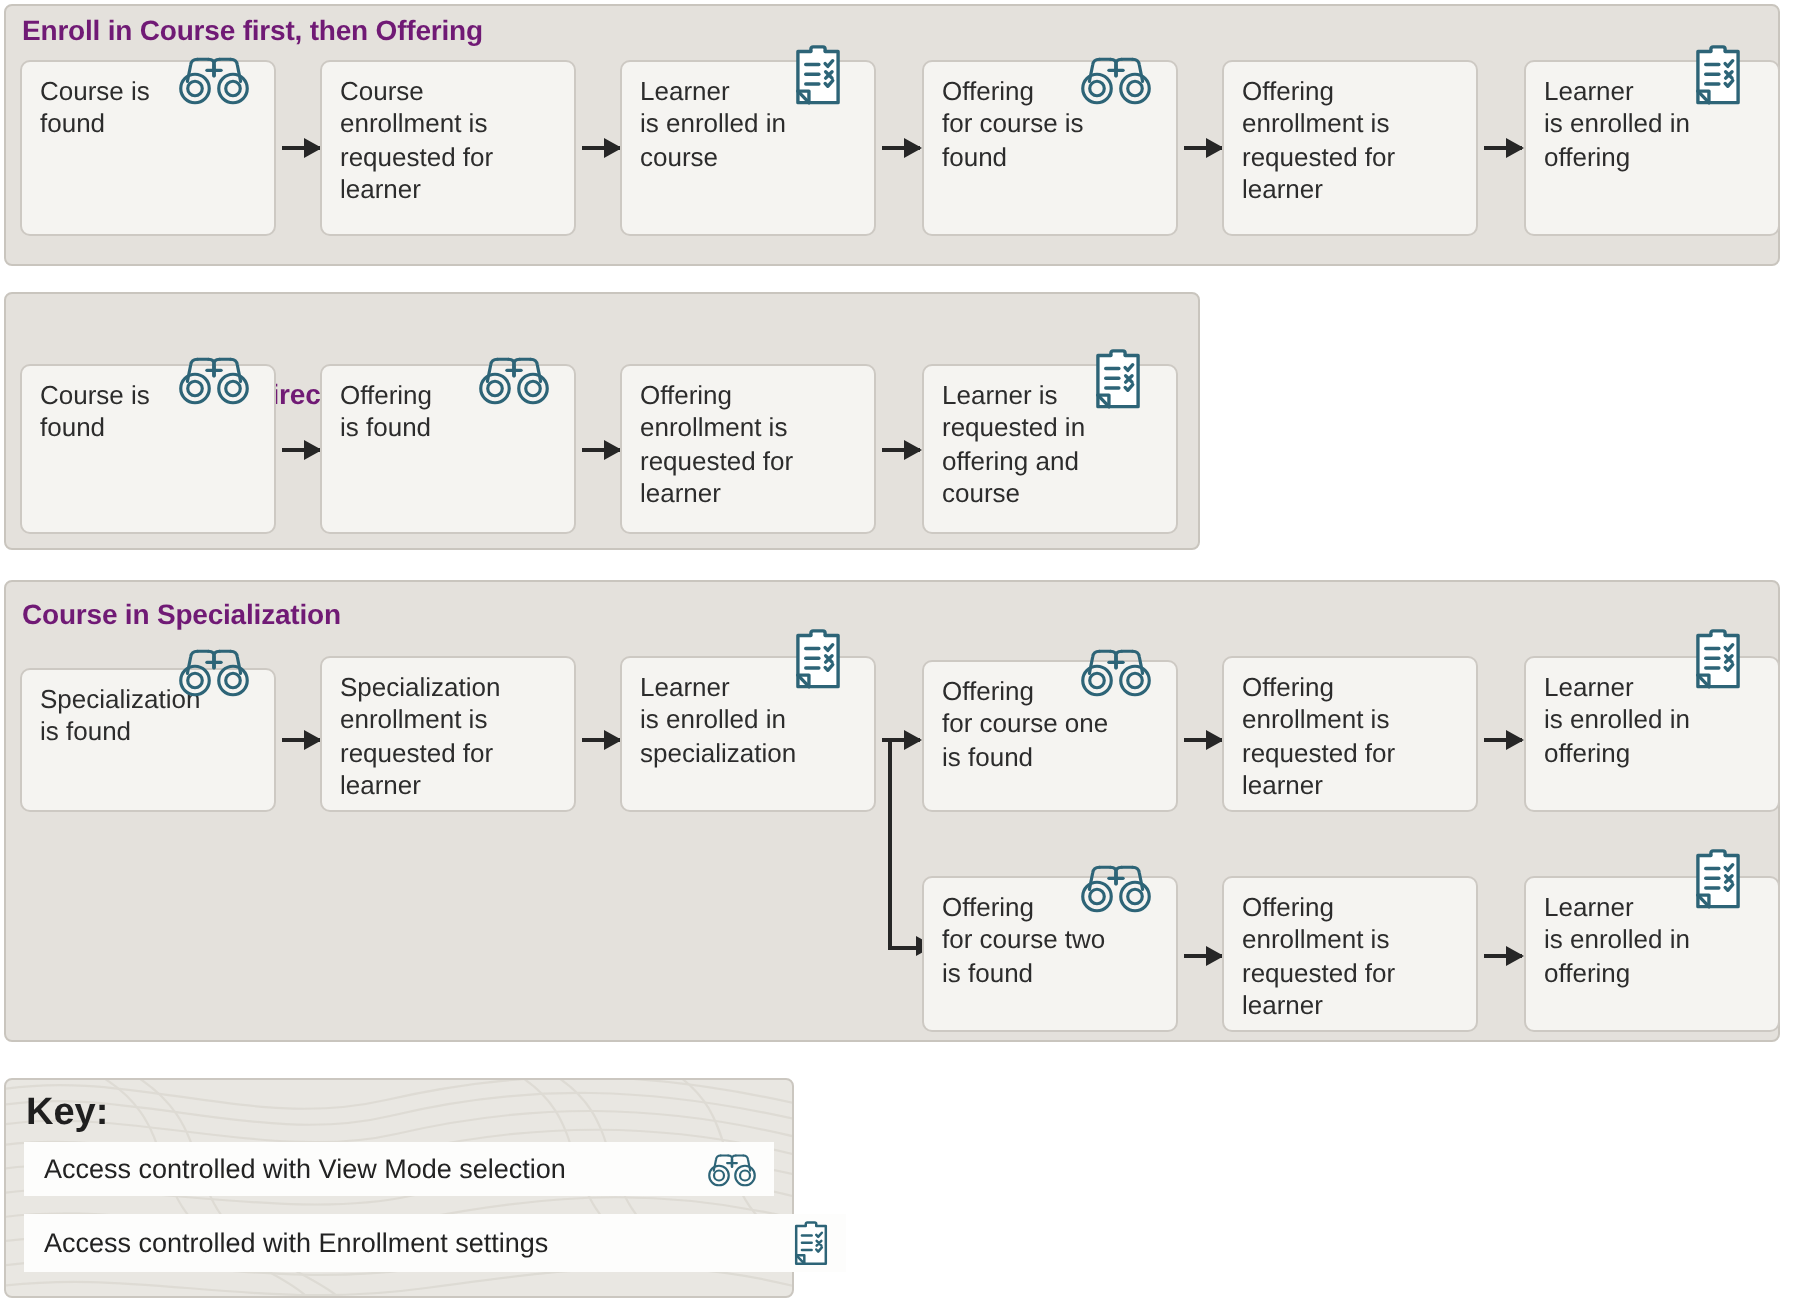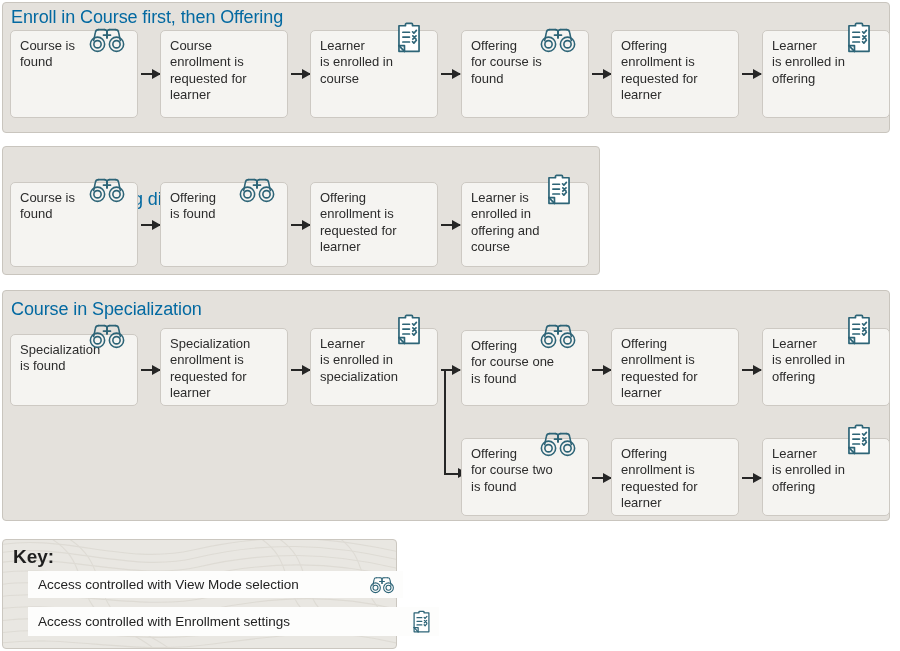--- a/index.html
+++ b/index.html
@@ -13,23 +13,23 @@
   
   .panel{
     position:absolute;
     background:#e4e1dc;
     border:1px solid #c9c5be;
     border-radius:4px;
     box-sizing:border-box;
   }
   .panel-title{
     position:absolute;
-    font-size:18px;
-    font-weight:normal;
-    color:#0369a1;
+    font-size:14px;
+    font-weight:bold;
+    color:#701a75;
     letter-spacing:-0.1px;
     white-space:nowrap;
   }
 
   
   .fbox{
     position:absolute;
     background:#f5f4f1;
     border:1px solid #cdc9c3;
     border-radius:5px;
@@ -84,21 +84,20 @@
   .key-title{
     position:absolute;left:10px;top:6px;
     font-size:19px;font-weight:bold;color:#1f1f1f;
   }
   .keyrow{
     position:absolute;
     background:#fdfdfc;
     box-sizing:border-box;
     display:flex;align-items:center;
     padding:0 8px 0 10px;
-    margin-left:16px;
   }
   .keyrow .klabel{
     flex:1 1 auto;font-size:13.5px;color:#232323;white-space:nowrap;
   }
   .keyrow .kicon{flex:0 0 auto;line-height:0;}
 </style>
 </head>
 <body>
 
 <div class="panel" style="left:2px;top:2px;width:888px;height:131px;"></div>
@@ -276,21 +275,21 @@
 requested for
 learner</span>
 </div>
 <div class="arrow" style="left:441px;top:219px;width:19px;height:12px;">
   <span class="shaft"></span>
     <span class="head"></span>
 </div>
 
 <div class="fbox" style="left:461px;top:182px;width:128px;height:85px;">
   <span class="txt">Learner is
-enrolled in
+requested in
 offering and
 course</span>
 </div>
 <div class="icon clip" style="left:546px;top:174px;">
     <svg width="26" height="32" viewBox="0 0 29 36" fill="none" stroke="#2d6477" stroke-width="1.9" stroke-linecap="round" stroke-linejoin="round">
     <rect x="10.5" y="1.6" width="8" height="4.6" rx="1.2" fill="#ffffff"></rect>
     <path d="M10.5 4.2 L 3.2 4.2 L 3.2 33 L 25.8 33 L 25.8 4.2 L 18.5 4.2" fill="#ffffff"></path>
     <path d="M3.2 26.5 L 9.4 33"></path>
     <path d="M3.2 26.5 L 9.4 26.5 L 9.4 33"></path>
     <path d="M7.6 11.5 L 15 11.5"></path>

